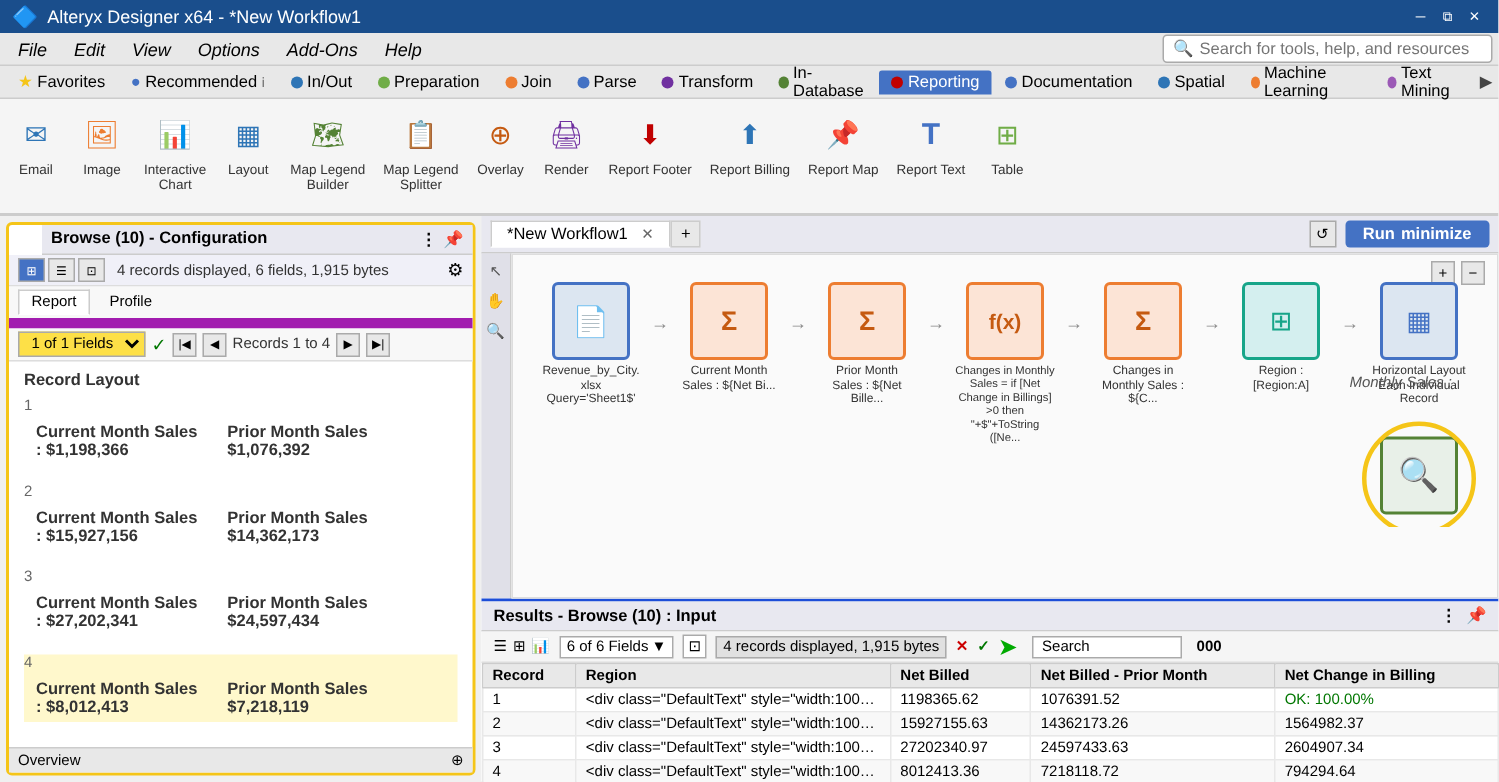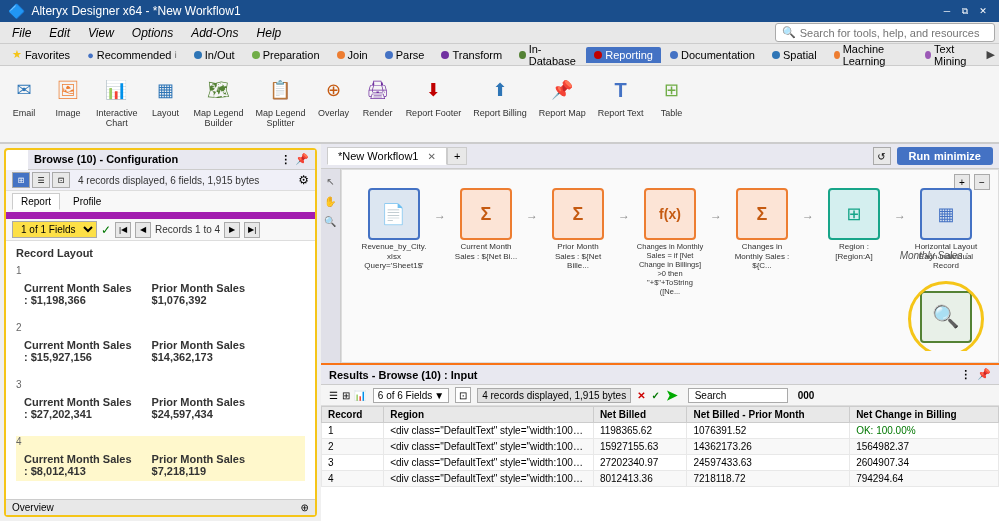--- a/index.html
+++ b/index.html
@@ -72,21 +72,21 @@
     .canvas-tab.active { background: white; border-bottom-color: white; }
     .canvas-tab .close-x { margin-left: 6px; font-size: 10px; color: #666; }
     .canvas-tab-add { padding: 2px 6px; border: 1px solid #ccc; background: #e8e8e8; cursor: pointer; }
     .canvas-right { display: flex; align-items: center; gap: 6px; }
     .run-btn { background: #4472c4; color: white; border: none; padding: 3px 12px; border-radius: 3px; cursor: pointer; font-size: 11px; font-weight: bold; display: flex; align-items: center; gap: 4px; }
     .canvas-ctrl { width: 18px; height: 18px; border: 1px solid #aaa; background: #e8e8e8; display: flex; align-items: center; justify-content: center; font-size: 10px; cursor: pointer; }
 
     .canvas-area { flex: 1; background: #fafafa; position: relative; overflow: hidden; border: 1px solid #ddd; }
 
     
-    .results-panel { height: 158px; border-top: 2px solid #f97316; background: white; display: flex; flex-direction: column; }
+    .results-panel { height: 122px; border-top: 2px solid #1d4ed8; background: white; display: flex; flex-direction: column; }
     .results-header { background: #e8e8f0; border-bottom: 1px solid #ccc; padding: 3px 8px; display: flex; align-items: center; justify-content: space-between; font-size: 11px; font-weight: bold; }
     .results-toolbar { background: #f5f5f5; border-bottom: 1px solid #ddd; padding: 2px 8px; display: flex; align-items: center; gap: 6px; font-size: 10px; }
     .results-btn { border: 1px solid #aaa; background: white; padding: 1px 4px; font-size: 10px; cursor: pointer; display: flex; align-items: center; gap: 2px; }
     .info-badge { background: #e0e0e0; border: 1px solid #aaa; padding: 1px 4px; font-size: 10px; }
 
     .results-table { flex: 1; overflow: auto; }
     table { width: 100%; border-collapse: collapse; font-size: 10px; }
     th { background: #e8e8e8; border: 1px solid #ccc; padding: 2px 6px; text-align: left; font-weight: bold; font-size: 10px; white-space: nowrap; position: sticky; top: 0; }
     td { border: 1px solid #e8e8e8; padding: 2px 6px; white-space: nowrap; }
     tr:nth-child(even) td { background: #f8f8f8; }

